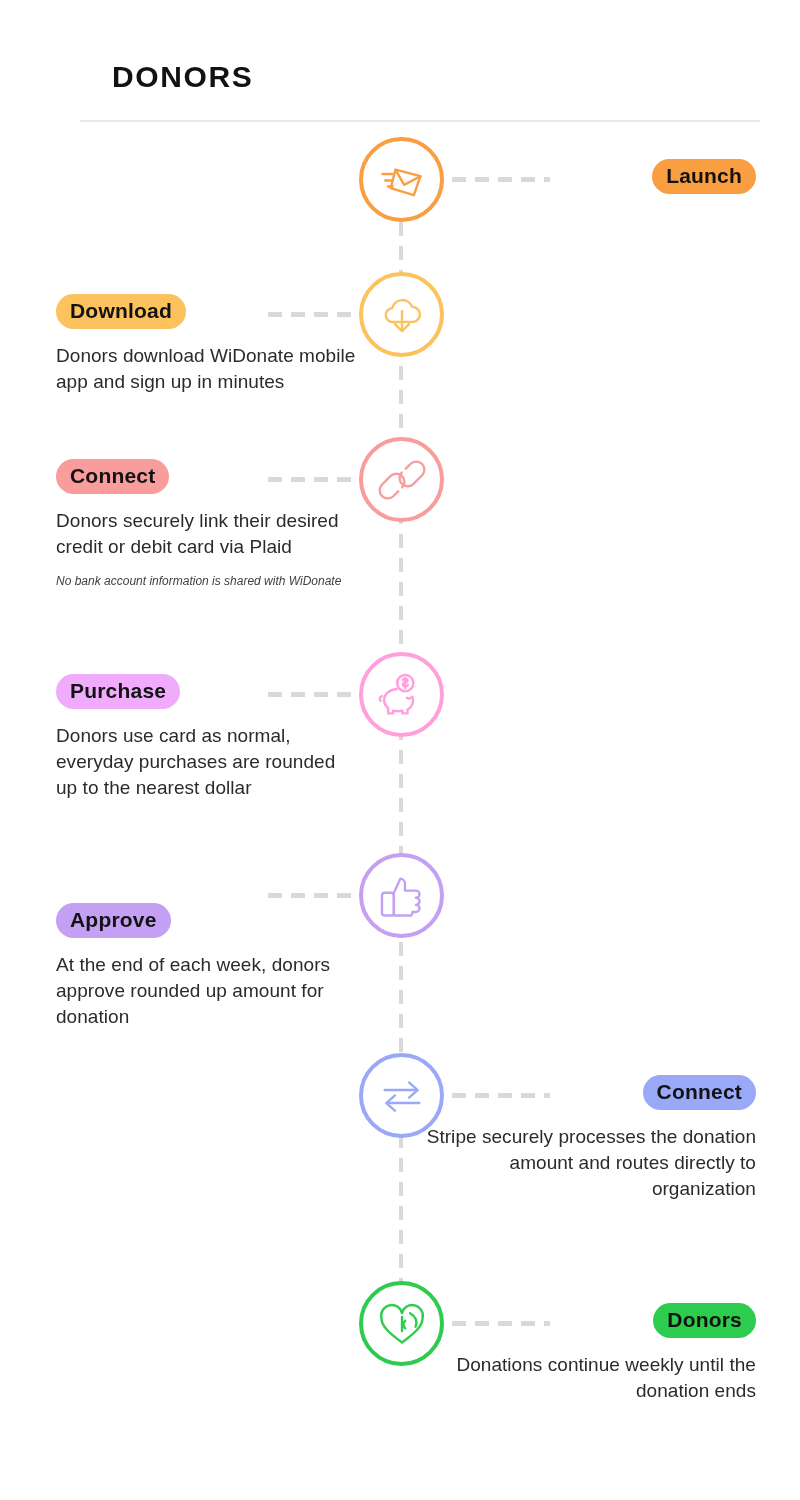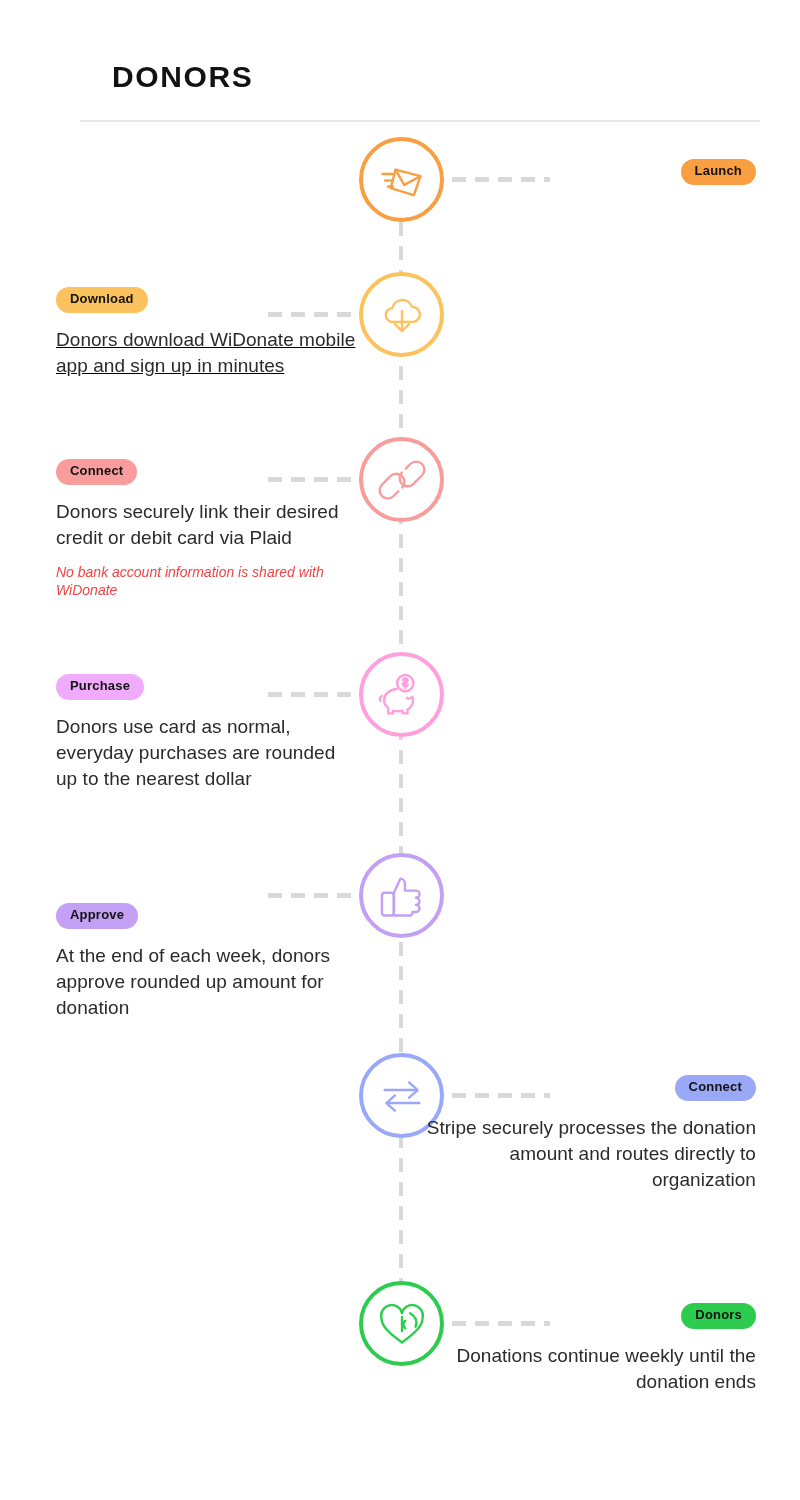--- a/index.html
+++ b/index.html
@@ -99,42 +99,42 @@
 
   
   .panel { position: absolute; top: 0; }
   .panel.left  { left: 56px;  width: 300px; text-align: left;  }
   .panel.right { right: 44px; width: 330px; text-align: right; }
 
   .badge {
     display: inline-block;
     padding: 5px 14px 6px 14px;
     border-radius: 999px;
-    font-size: 13px;
+    font-size: 21px;
     font-weight: 700;
     color: #121212;
     letter-spacing: 0.2px;
     line-height: 1.15;
     white-space: nowrap;
   }
 
   .desc {
     margin-top: 14px;
     font-size: 19px;
     line-height: 26px;
     color: #2b2b2b;
     letter-spacing: 0.05px;
   }
 
   .footnote {
     margin-top: 12px;
-    font-size: 14px;
+    font-size: 12px;
     line-height: 18px;
     font-style: italic;
-    color: #ef4444;
+    color: #404040;
   }
 </style>
 </head>
 <body>
 
 <div id="page">
 
   <div class="header-row">
     <div class="col-title left">DONORS</div>
   </div>
@@ -158,21 +158,21 @@
       </div>
       <div class="step" style="top: 272px;">
         <div class="node" style="border: 4.5px solid rgb(251, 194, 94);">
           <svg width="52" height="52" viewBox="0 0 48 48" fill="none" stroke="#FBC25E" stroke-width="2.2" stroke-linecap="round" stroke-linejoin="round">
             <path d="M14.5 30.5 a6.5 6.5 0 0 1 0.6 -12.9 a9.5 9.5 0 0 1 18.2 -1.1 a7 7 0 0 1 1.4 13.9 Z"></path>
             <path d="M24 20.5 V38.5"></path>
             <path d="M17.5 32.5 L24 39 L30.5 32.5"></path>
           </svg>
         </div>
         <div class="lead to-left"></div>
-        <div class="panel left" style="top: 15px; text-decoration: underline;"><span class="badge" style="background: rgb(251, 194, 94);">Download</span><div class="desc">Donors download WiDonate mobile app and sign up in minutes</div></div>
+        <div class="panel left" style="top: 22px;"><span class="badge" style="background: rgb(251, 194, 94);">Download</span><div class="desc">Donors download WiDonate mobile app and sign up in minutes</div></div>
       </div>
       <div class="step" style="top: 437px;">
         <div class="node" style="border: 4.5px solid rgb(249, 156, 156);">
           <svg width="52" height="52" viewBox="0 0 48 48" fill="none" stroke="#F99C9C" stroke-width="2.2" stroke-linecap="round" stroke-linejoin="round">
             <path d="M27.5 13.5 l4.5 -4.5 a7.5 7.5 0 0 1 10.6 10.6 l-8.2 8.2 a7.5 7.5 0 0 1 -10.6 -10.6"></path>
             <path d="M20.5 34.5 l-4.5 4.5 a7.5 7.5 0 0 1 -10.6 -10.6 l8.2 -8.2 a7.5 7.5 0 0 1 10.6 10.6"></path>
           </svg>
         </div>
         <div class="lead to-left"></div>
         <div class="panel left" style="top: 22px;"><span class="badge" style="background: rgb(249, 156, 156);">Connect</span><div class="desc">Donors securely link their desired credit or debit card via Plaid</div><div class="footnote">No bank account information is shared with WiDonate</div></div>

